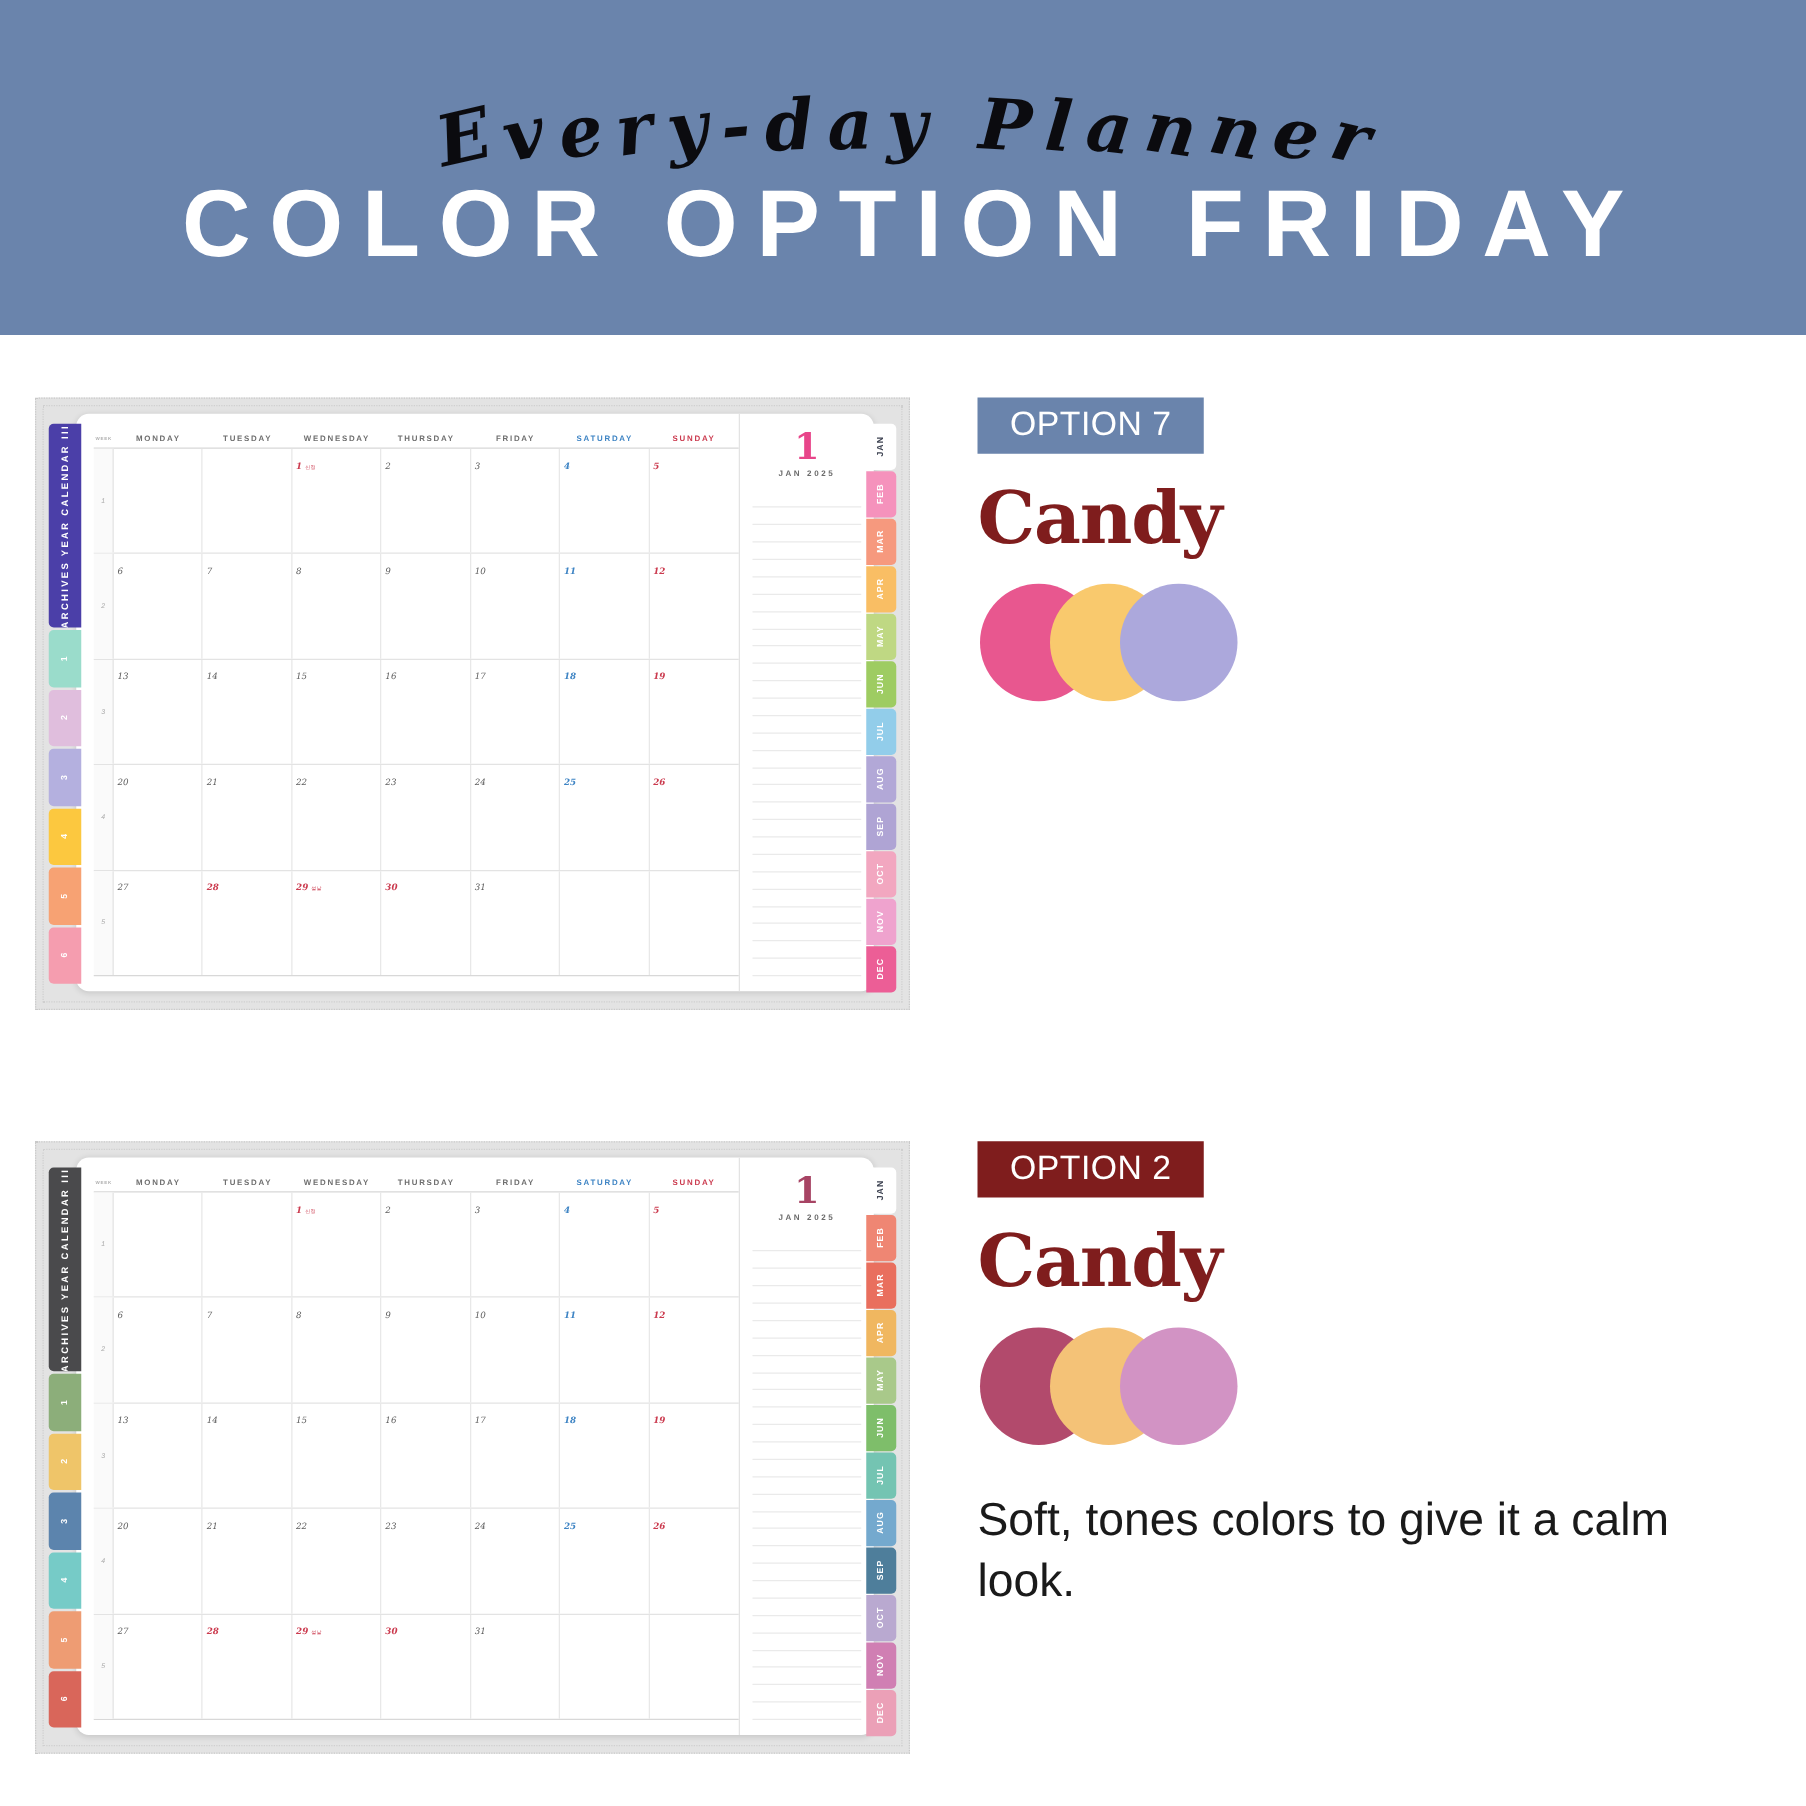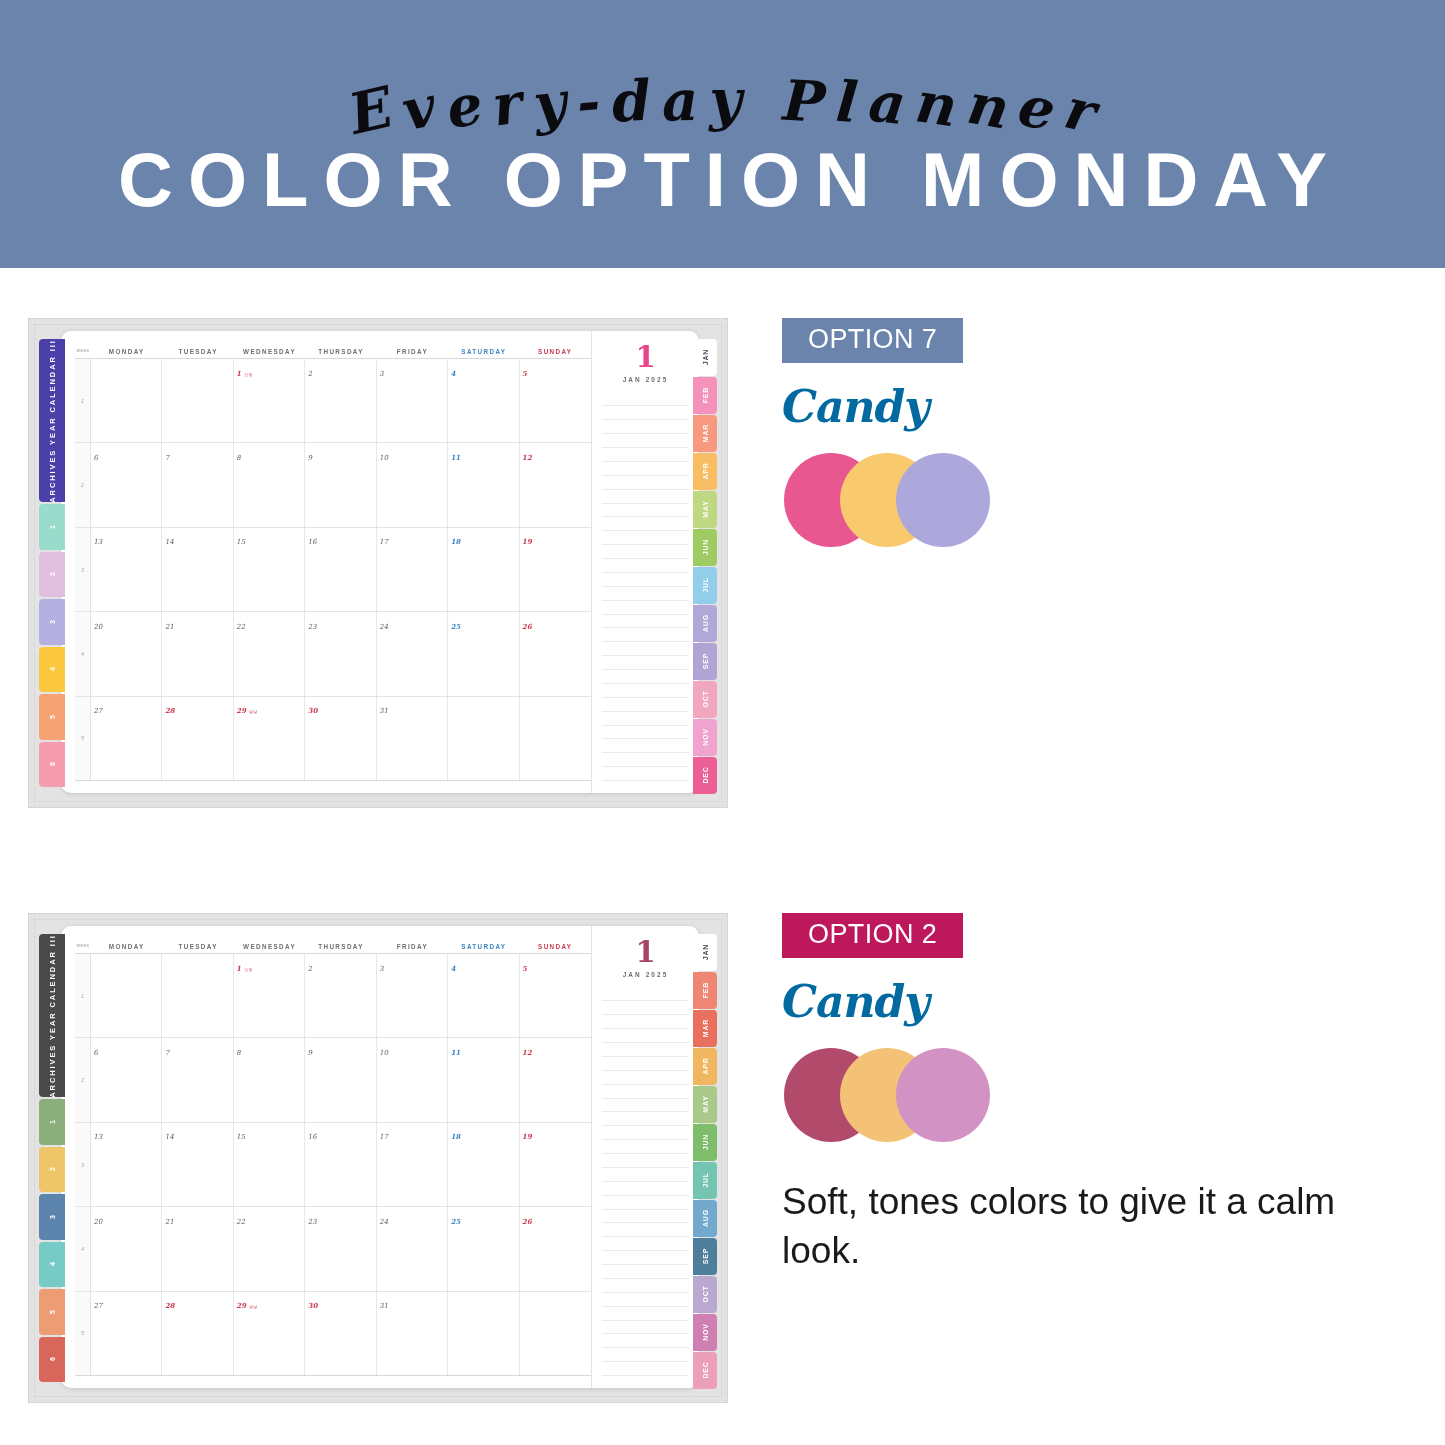--- a/index.html
+++ b/index.html
@@ -288,24 +288,23 @@
     background: #6A84AC;
     color: #FFFFFF;
     font-size: 27px;
     font-weight: 400;
     padding: 8px 26px 10px 26px;
     letter-spacing: 0.4px;
     line-height: 1;
   }
   .opt-name {
     font-family: "DejaVu Serif", "Liberation Serif", serif;
-    font-style: italic;
-    font-weight: 700;
-    font-size: 44px;
-    color: #0369a1;
+    font-weight: 700;
+    font-size: 58px;
+    color: #7f1d1d;
     margin-top: 22px;
     line-height: 1;
     letter-spacing: -1px;
   }
   .swatches {
     position: relative;
     height: 100px;
     margin-top: 24px;
     margin-left: 2px;
   }
@@ -326,21 +325,21 @@
     color: #1A1A1A;
     max-width: 620px;
     font-weight: 400;
   }
 </style>
 </head>
 <body>
 
 <div class="header" style="background: rgb(106, 132, 172);">
   <div class="arc-title" id="arc-title"><span class="ch" style="transform: rotate(-13deg);">E</span><span class="ch" style="transform: rotate(-11.38deg);">v</span><span class="ch" style="transform: rotate(-9.75deg);">e</span><span class="ch" style="transform: rotate(-8.13deg);">r</span><span class="ch" style="transform: rotate(-6.5deg);">y</span><span class="ch" style="transform: rotate(-4.88deg);">-</span><span class="ch" style="transform: rotate(-3.25deg);">d</span><span class="ch" style="transform: rotate(-1.63deg);">a</span><span class="ch" style="transform: rotate(0deg);">y</span><span class="ch" style="transform: rotate(1.63deg);">&nbsp;</span><span class="ch" style="transform: rotate(3.25deg);">P</span><span class="ch" style="transform: rotate(4.88deg);">l</span><span class="ch" style="transform: rotate(6.5deg);">a</span><span class="ch" style="transform: rotate(8.13deg);">n</span><span class="ch" style="transform: rotate(9.75deg);">n</span><span class="ch" style="transform: rotate(11.38deg);">e</span><span class="ch" style="transform: rotate(13deg);">r</span></div>
-  <div class="main-title">COLOR OPTION MONDAY</div>
+  <div class="main-title">COLOR OPTION FRIDAY</div>
 </div>
 
 <div class="block" id="block-1">
   <div class="planner-mat">
     <div class="spread">
       <div class="left-tabs">
         <div class="tab-archives" style="background: rgb(75, 63, 168);">
           <span class="vtext">ARCHIVES   YEAR   CALENDAR   III</span>
         </div>
         <div class="num-tab" style="background: rgb(154, 220, 203);">
@@ -679,21 +678,21 @@
             <span class="vtext">NOV</span>
           </div>
           <div class="mtab" style="background: rgb(235, 160, 183);">
             <span class="vtext">DEC</span>
           </div>
         </div>
     </div>
   </div>
 
   <div class="panel">
-    <div class="opt-badge" style="background: #be185d;">OPTION 2</div>
+    <div class="opt-badge" style="background: #7f1d1d;">OPTION 2</div>
     <div class="opt-name">Candy</div>
     <div class="swatches">
       <div class="swatch sw1" style="background: rgb(178, 74, 108);"></div>
       <div class="swatch sw2" style="background: rgb(244, 194, 119);"></div>
       <div class="swatch sw3" style="background: rgb(210, 147, 196);"></div>
     </div>
     <div class="opt-desc">Soft, tones colors to give it a calm look.</div>
   </div>
 </div>
 

